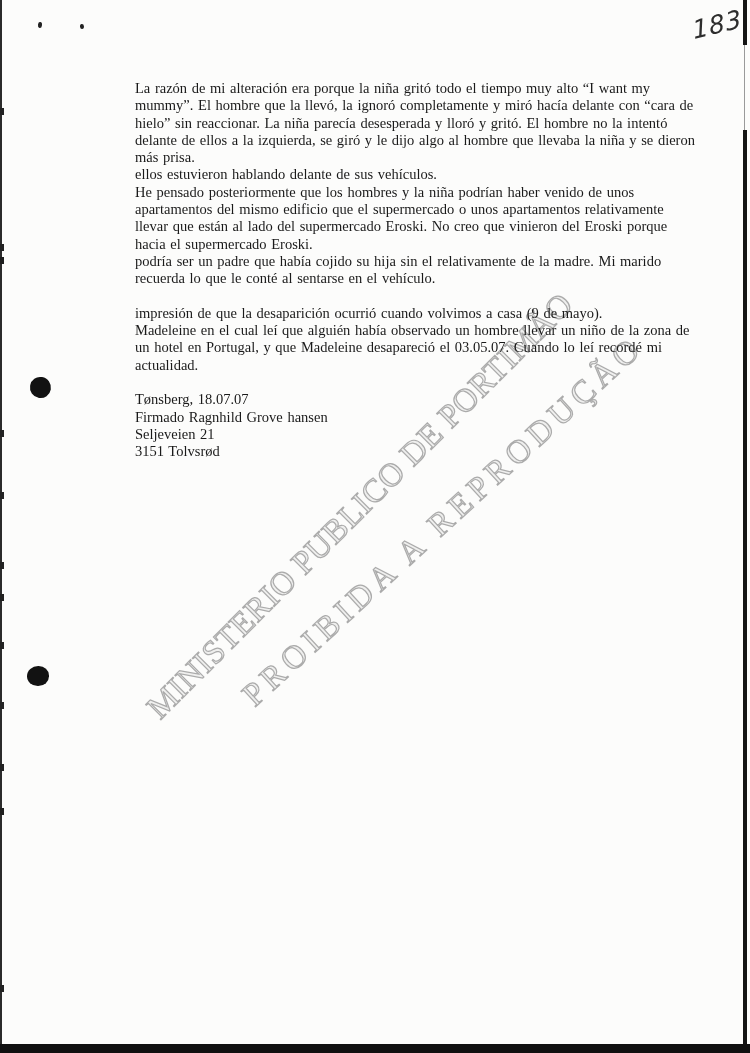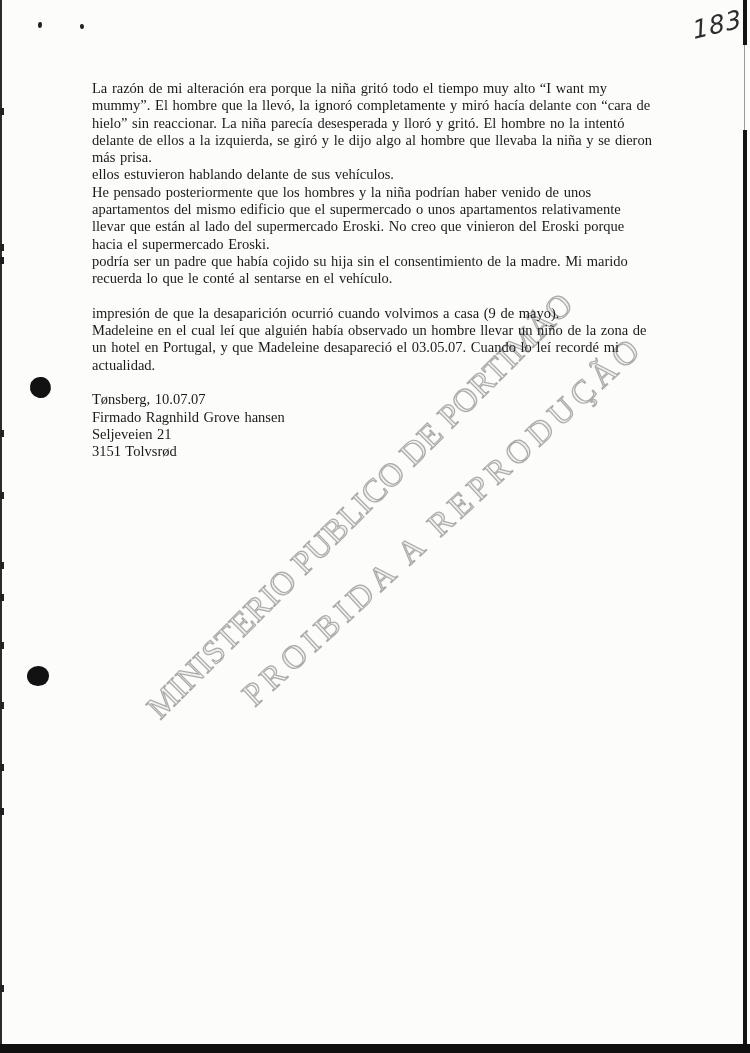--- a/index.html
+++ b/index.html
@@ -40,21 +40,21 @@
     color:rgba(185,185,185,0.18);
     -webkit-text-stroke:1.2px rgba(150,150,150,0.78);
   }
   .wm1{left:360px;top:506px;letter-spacing:0.5px;transform:translate(-50%,-50%) rotate(-45deg);}
   .wm2{left:443px;top:521px;letter-spacing:5.5px;transform:translate(-50%,-50%) rotate(-42.5deg);}
   
   .text{
     position:absolute;left:92px;top:80px;width:600px;z-index:2;
     font-size:14.5px;word-spacing:1px;
   }
-  .text .line{height:17.3px;line-height:17.3px;white-space:pre;}
+  .text .line{height:17.3px;line-height:17.3px;white-space:pre;margin-left:43px;}
 </style>
 </head>
 <body>
 
 <div class="page">
 
   <div class="edge-left"></div>
   <div class="edge-ticks"></div>
   <div class="edge-right-a"></div>
   <div class="edge-right-faint"></div>
@@ -76,27 +76,27 @@
       <div class="line">La razón de mi alteración era porque la niña gritó todo el tiempo muy alto “I want my</div>
       <div class="line">mummy”. El hombre que la llevó, la ignoró completamente y miró hacía delante con “cara de</div>
       <div class="line">hielo” sin reaccionar. La niña parecía desesperada y lloró y gritó. El hombre no la intentó</div>
       <div class="line">delante de ellos a la izquierda, se giró y le dijo algo al hombre que llevaba la niña y se dieron</div>
       <div class="line">más prisa.</div>
       <div class="line">ellos estuvieron hablando delante de sus vehículos.</div>
       <div class="line">He pensado posteriormente que los hombres y la niña podrían haber venido de unos</div>
       <div class="line">apartamentos del mismo edificio que el supermercado o unos apartamentos relativamente</div>
       <div class="line">llevar que están al lado del supermercado Eroski. No creo que vinieron del Eroski porque</div>
       <div class="line">hacia el supermercado Eroski.</div>
-      <div class="line">podría ser un padre que había cojido su hija sin el consentimiento de la madre. Mi marido</div>
+      <div class="line">podría ser un padre que había cojido su hija sin el relativamente de la madre. Mi marido</div>
       <div class="line">recuerda lo que le conté al sentarse en el vehículo.</div>
       <div class="line"> </div>
       <div class="line">impresión de que la desaparición ocurrió cuando volvimos a casa (9 de mayo).</div>
       <div class="line">Madeleine en el cual leí que alguién había observado un hombre llevar un niño de la zona de</div>
       <div class="line">un hotel en Portugal, y que Madeleine desapareció el 03.05.07. Cuando lo leí recordé mi</div>
       <div class="line">actualidad.</div>
       <div class="line"> </div>
-      <div class="line">Tønsberg, 10.07.07</div>
+      <div class="line">Tønsberg, 18.07.07</div>
       <div class="line">Firmado Ragnhild Grove hansen</div>
       <div class="line">Seljeveien 21</div>
       <div class="line">3151 Tolvsrød</div>
     </div>
 
 </div>
 
 </body></html>

